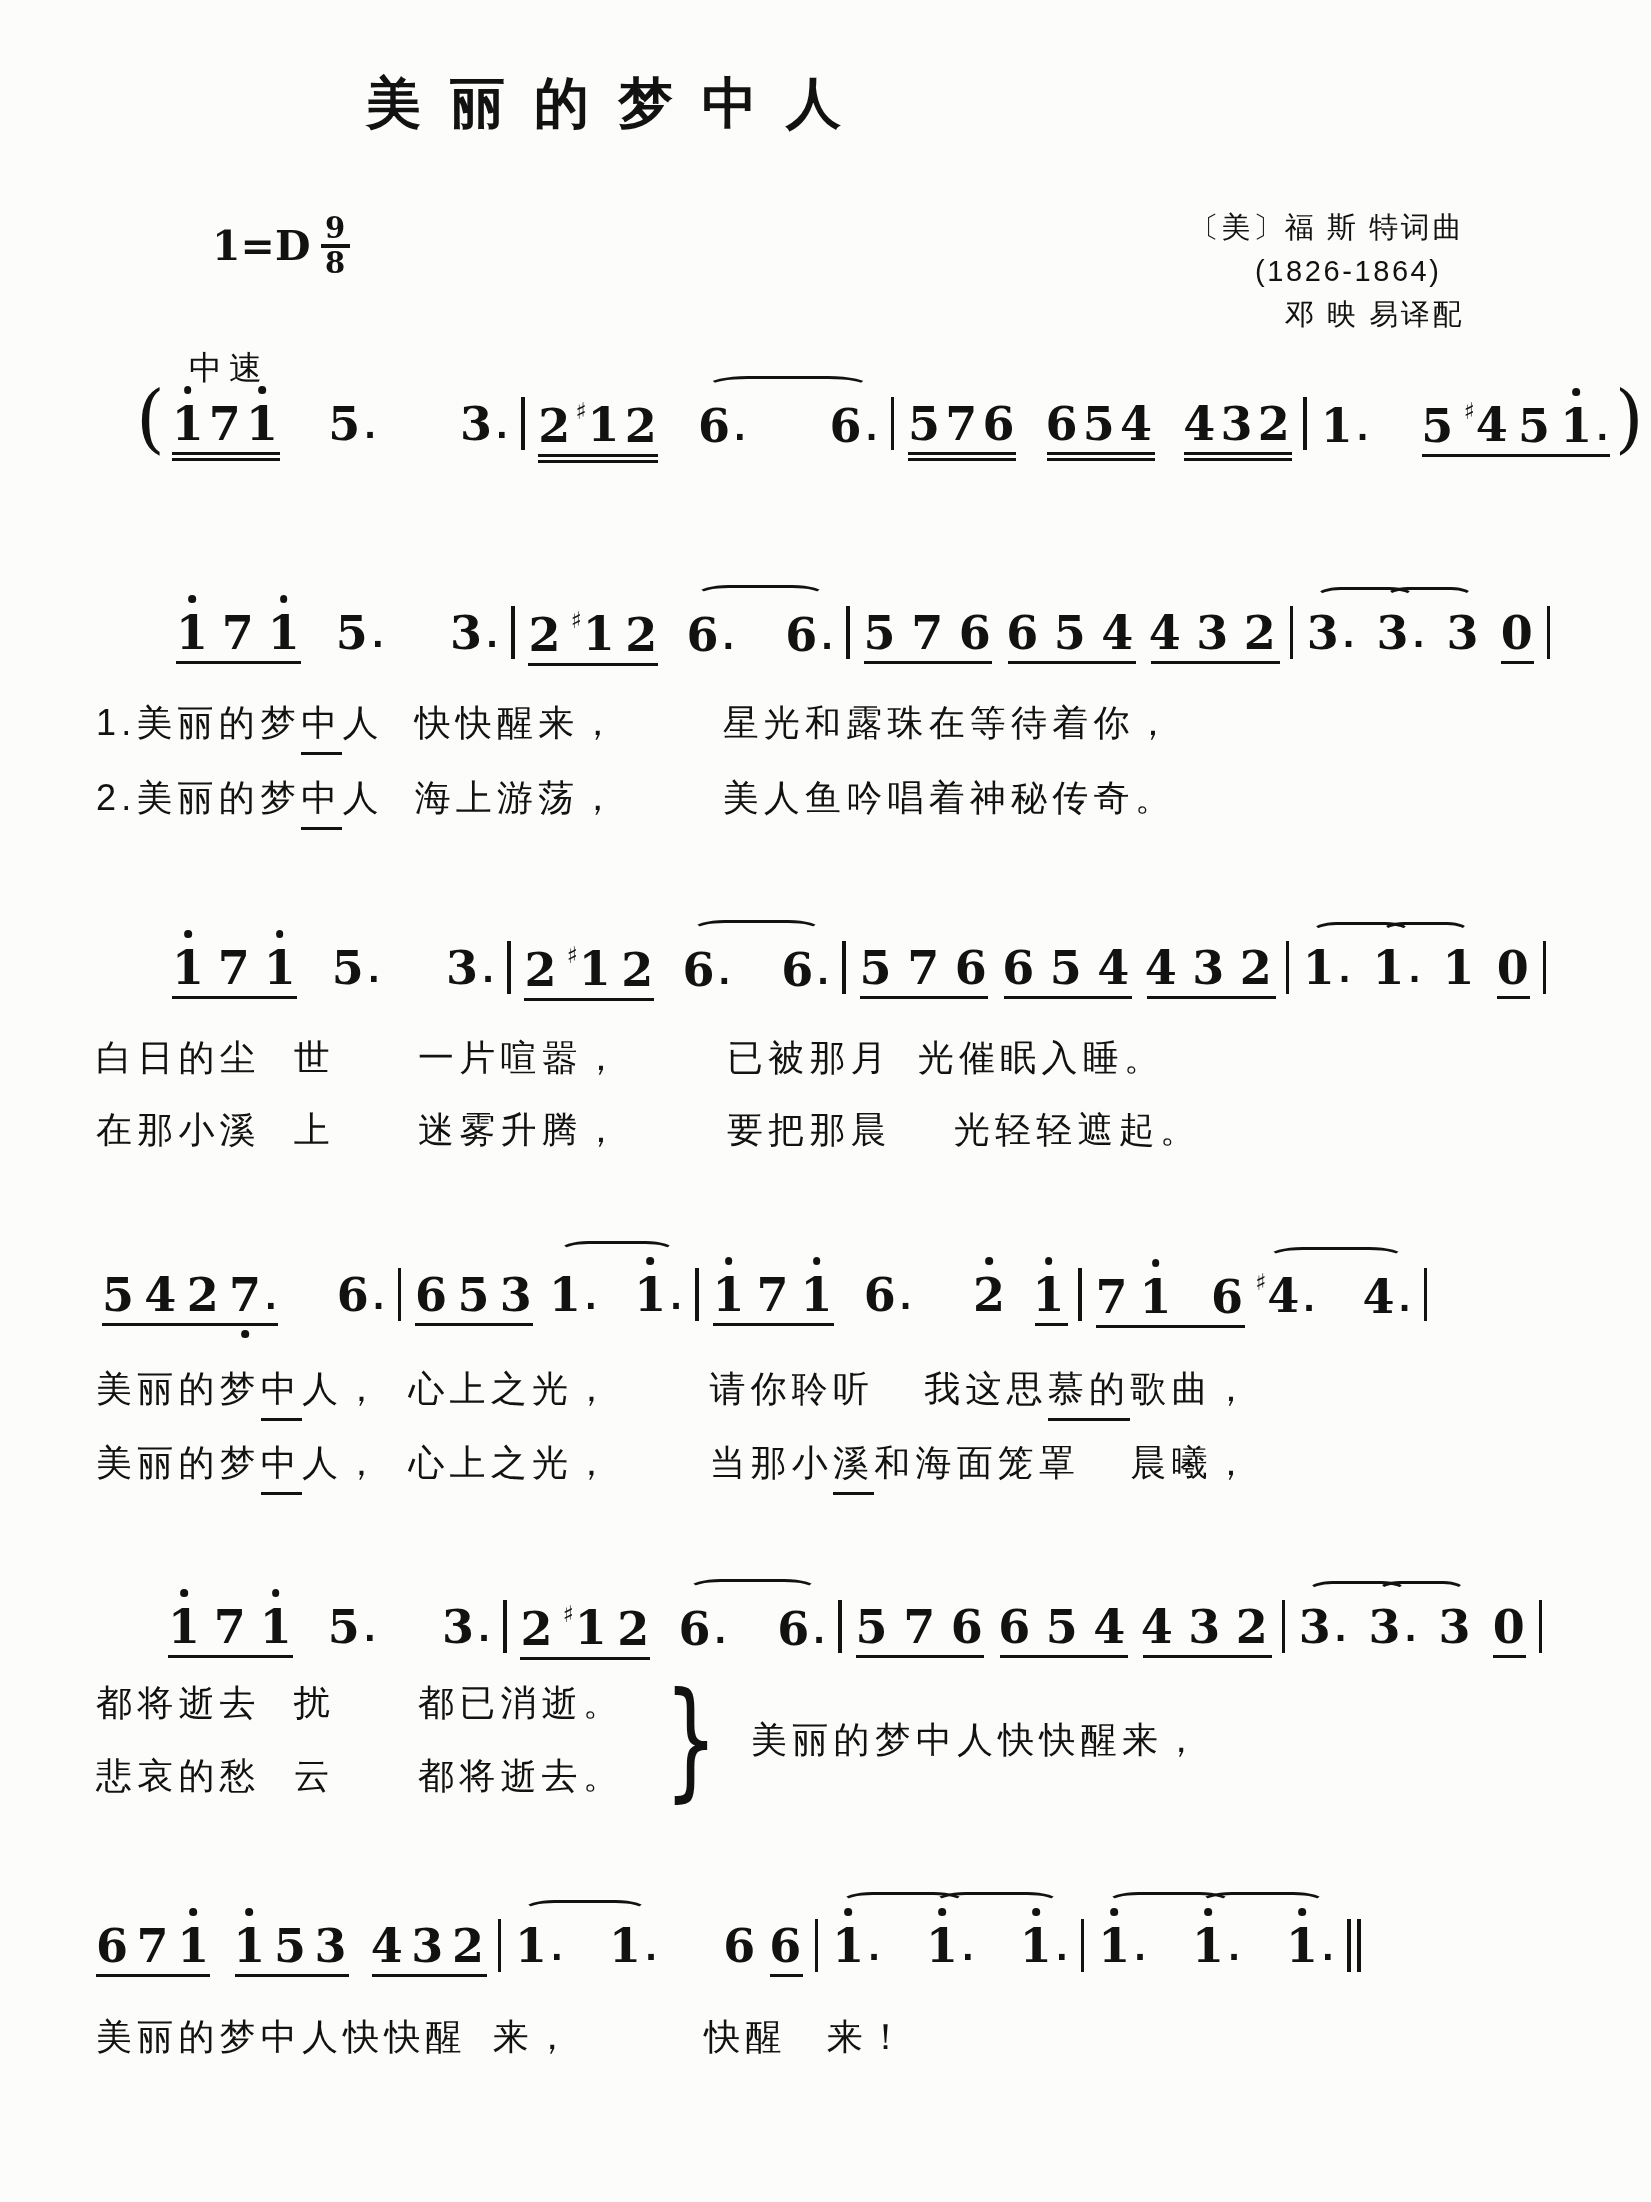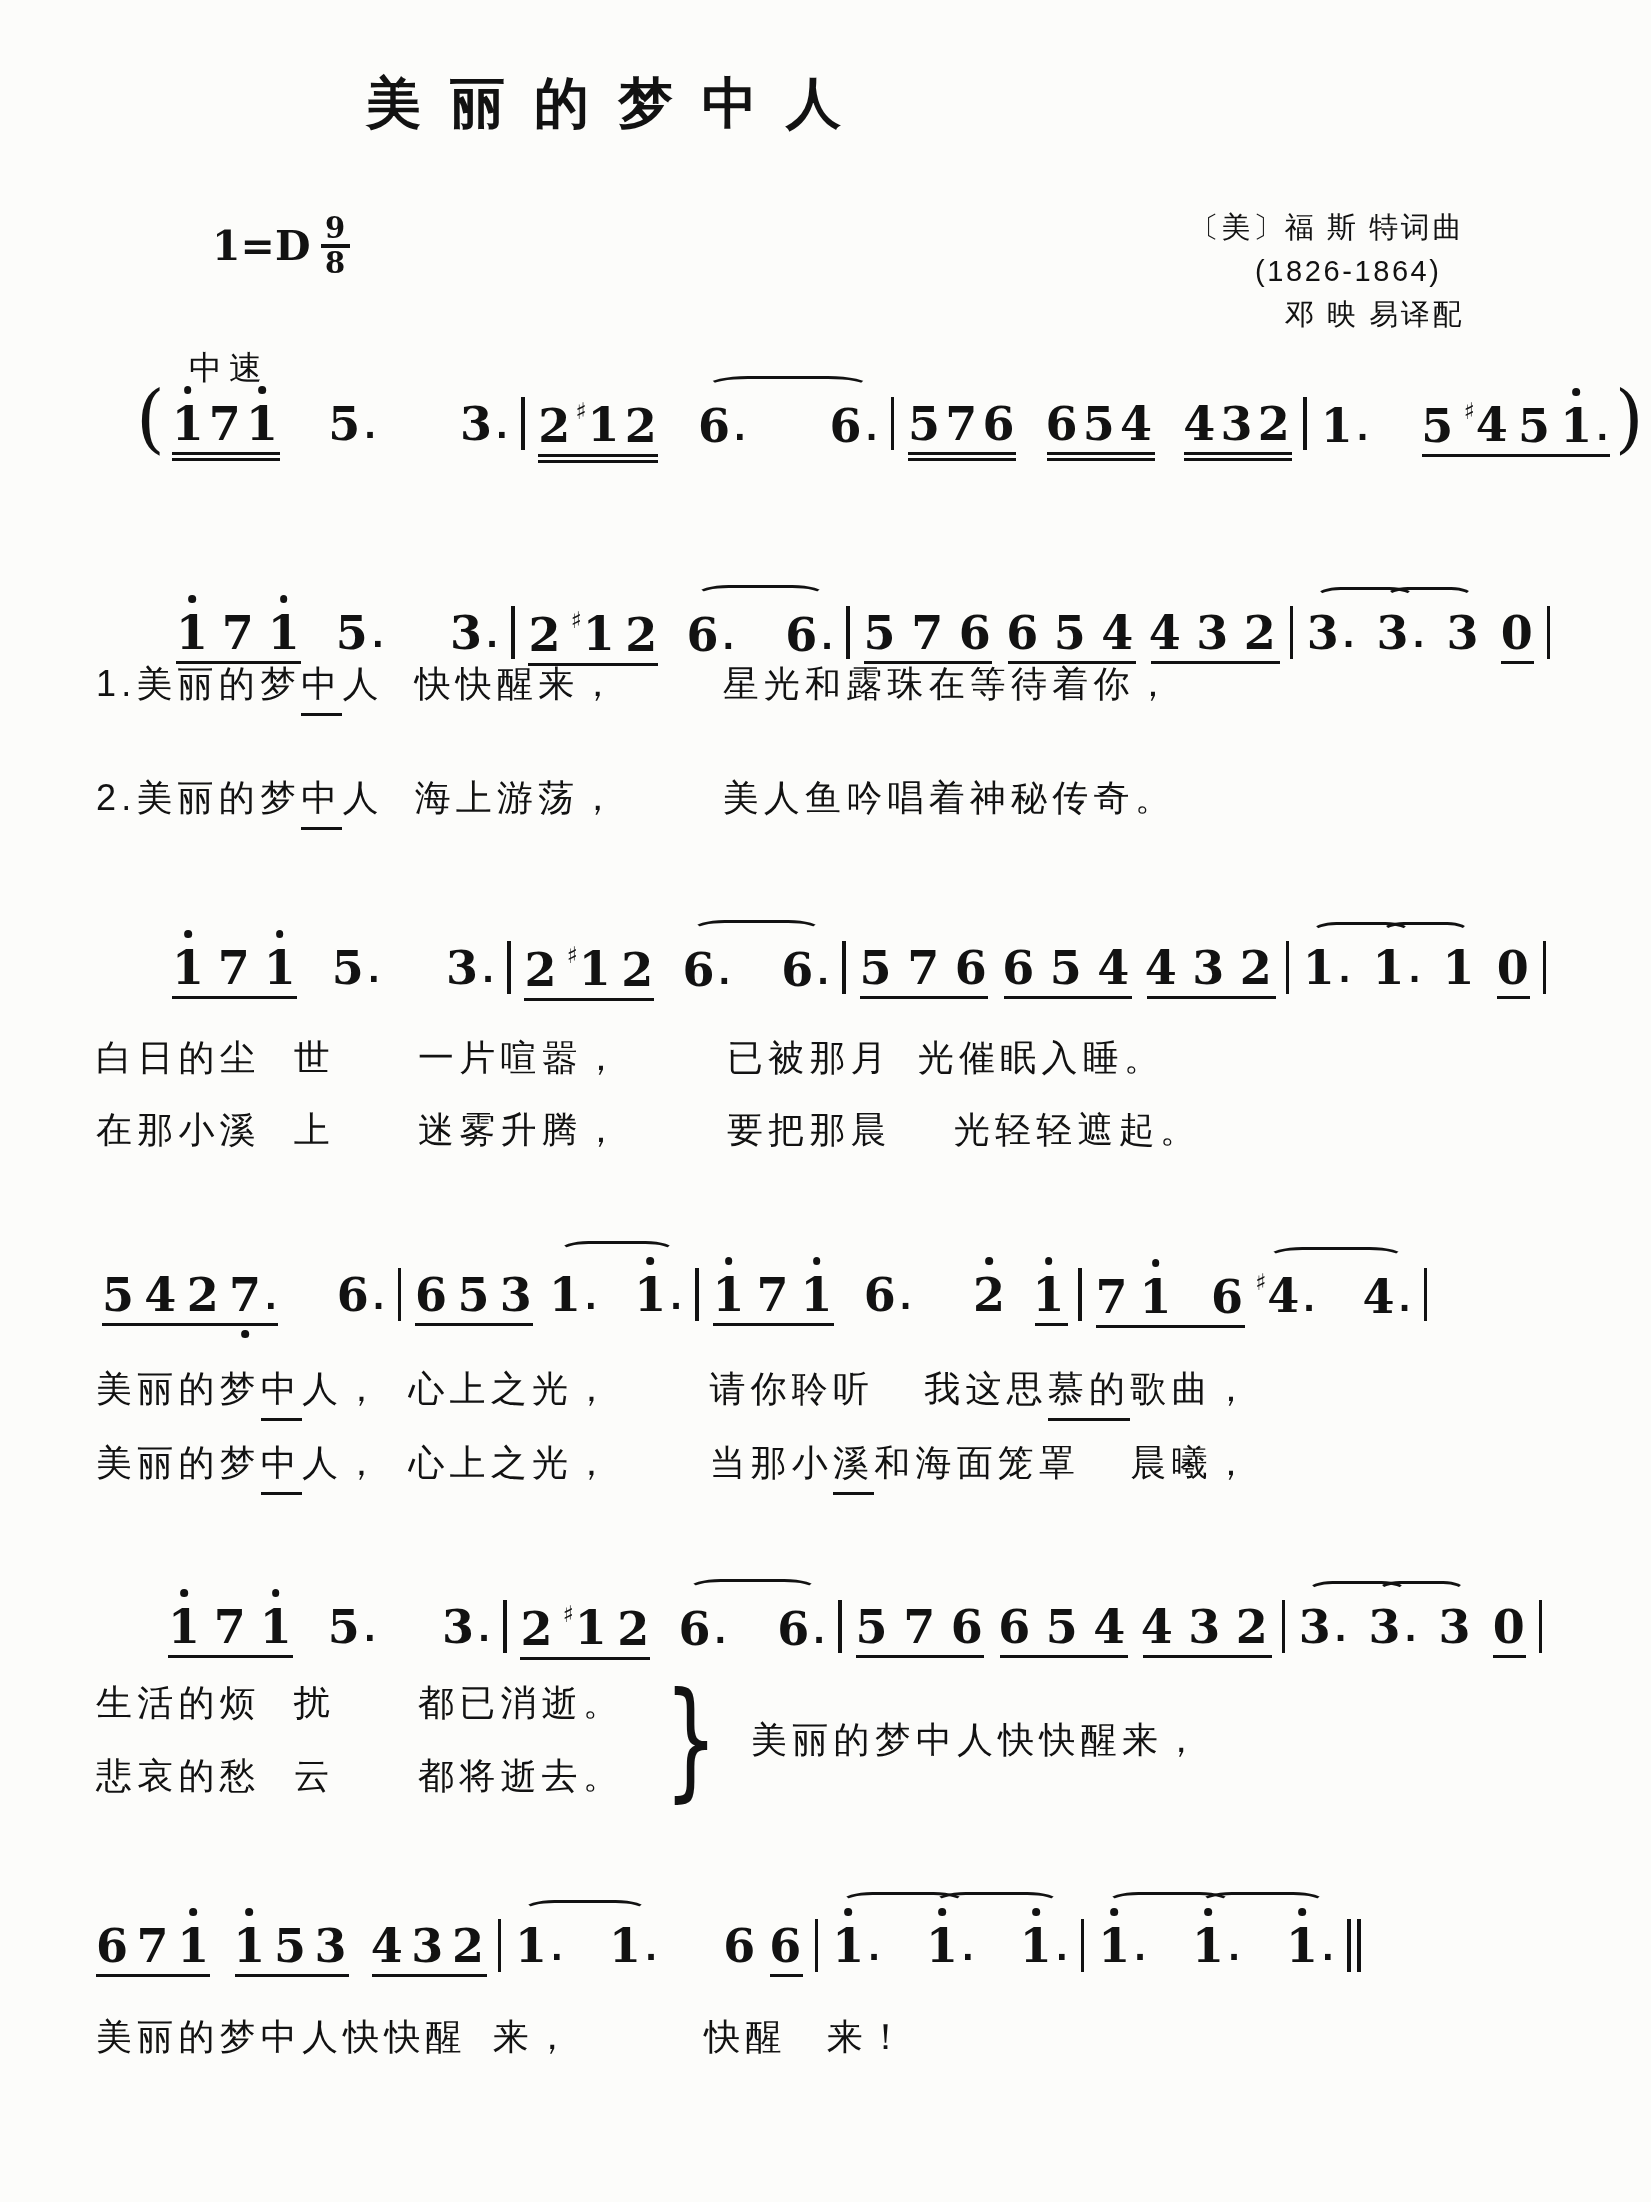--- a/index.html
+++ b/index.html
@@ -264,21 +264,21 @@
           </span>
           <span class="note">
             <span class="dw"><span class="dg">0</span></span>
           </span>
           <div class="beam" style="left: 194px; width: 33px; bottom: -8.6px;"></div>
           <div class="slur" style="left: 9.5px; width: 98px; top: -22.4px;"></div>
           <div class="slur" style="left: 79px; width: 87px; top: -22.4px;"></div>
         </span>
         <span class="bar"></span>
       </div>
-      <div class="lyr" style="top: 660px; left: 96px;">
+      <div class="lyr" style="top: 699px; left: 96px;">
         <span>1.美丽的梦</span>
         <span class="u">中</span>
         <span>人</span>
         <span style="margin-left: 31px;">快快醒来，</span>
         <span style="margin-left: 102px;">星光和露珠在等待着你，</span>
       </div>
       <div class="lyr" style="top: 774px; left: 96px;">
         <span>2.美丽的梦</span>
         <span class="u">中</span>
         <span>人</span>
@@ -602,21 +602,21 @@
           </span>
           <div class="beam" style="left: 194px; width: 33px; bottom: -8.6px;"></div>
           <div class="slur" style="left: 9.5px; width: 98px; top: -22.4px;"></div>
           <div class="slur" style="left: 79px; width: 87px; top: -22.4px;"></div>
         </span>
         <span class="bar"></span>
       </div>
       <div class="s5wrap" style="top: 1679px; left: 96px;">
         <div class="s5col">
           <div class="s5row">
-            <span>生活的烦</span>
+            <span>都将逝去</span>
             <span style="margin-left: 33px;">扰</span>
             <span style="margin-left: 83px;">都已消逝。</span>
           </div>
           <div class="s5row">
             <span>悲哀的愁</span>
             <span style="margin-left: 33px;">云</span>
             <span style="margin-left: 83px;">都将逝去。</span>
           </div>
         </div>
         <span class="brace">}</span>

